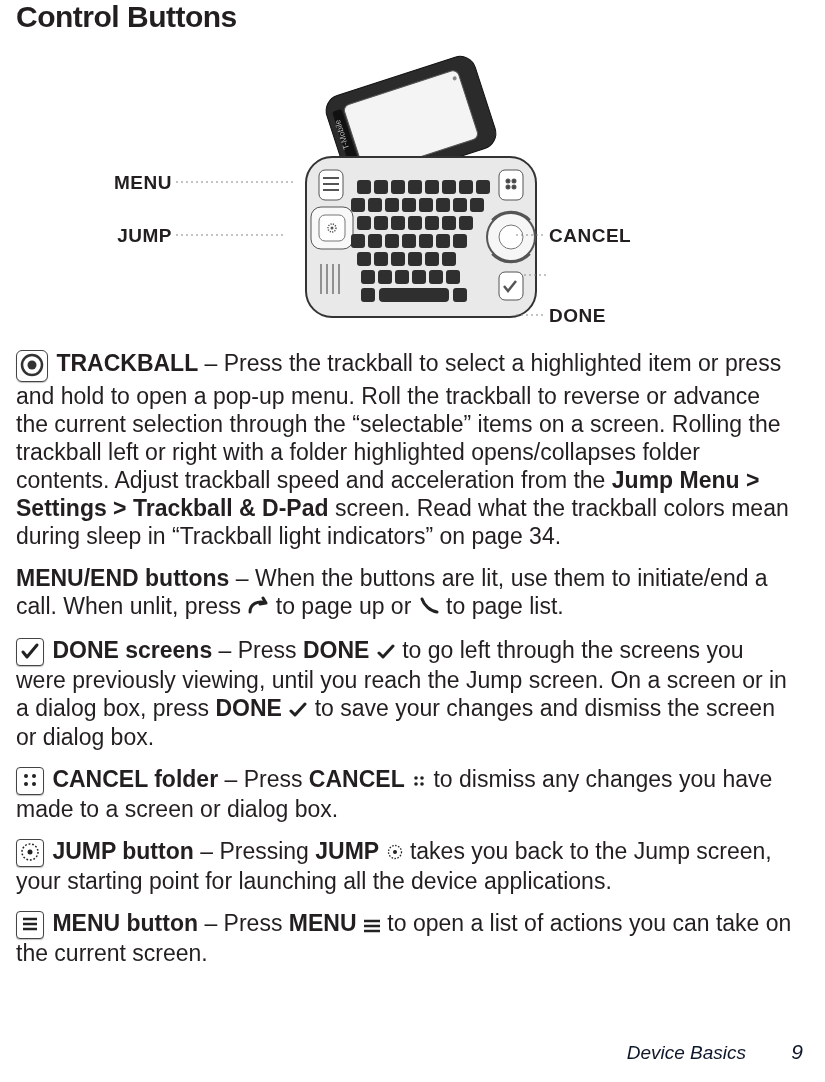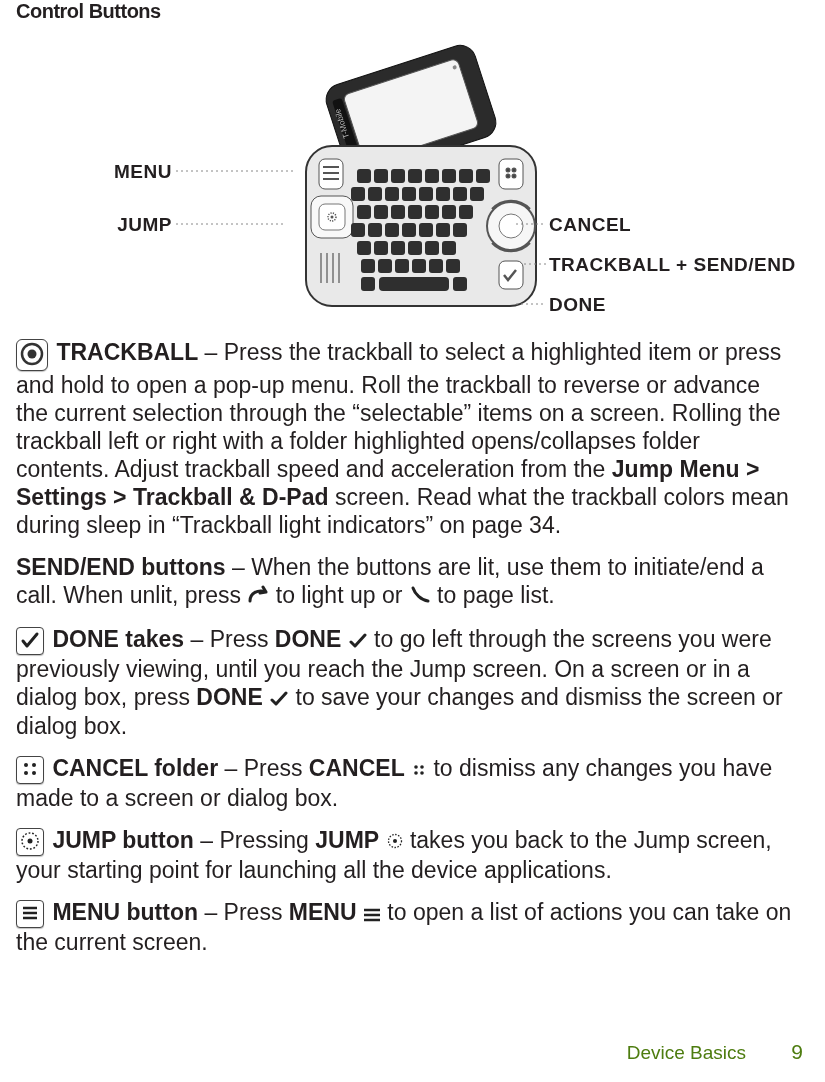--- a/index.html
+++ b/index.html
@@ -11,21 +11,21 @@
     width: 825px;
     height: 1082px;
     position: relative;
     overflow: hidden;
   }
   .page {
     padding: 0 20px 0 16px;
     box-sizing: border-box;
   }
   h1.section-title {
-    font-size: 20px;
+    font-size: 30px;
     font-weight: bold;
     margin: 0 0 8px 0;
     letter-spacing: -0.5px;
   }
   .diagram-wrap {
     text-align: center;
     margin-bottom: 12px;
     position: relative;
     height: 295px;
   }
@@ -74,21 +74,22 @@
     display: inline-block;
     vertical-align: -2px;
     font-size: 20px;
     font-weight: bold;
   }
   .footer {
     position: absolute;
     bottom: 18px;
     right: 22px;
     font-size: 19px;
-    color: #4d7c0f;
+    color: #0f172a;
+    font-style: italic;
   }
   .footer .num {
     display: inline-block;
     margin-left: 40px;
     font-size: 21px;
   }
 </style>
 </head>
 <body>
 
@@ -210,21 +211,20 @@
     <span class="callout left" style="top:183px; left:66px; width:90px;">JUMP</span>
     <svg style="position:absolute; top:192px; left:160px;" width="110" height="2">
         <line x1="0" y1="1" x2="110" y2="1" stroke="#888" stroke-dasharray="2 3"></line>
       </svg>
 
     <span class="callout right" style="top:183px; left:533px;">CANCEL</span>
     <svg style="position:absolute; top:192px; left:500px;" width="30" height="2">
         <line x1="0" y1="1" x2="30" y2="1" stroke="#888" stroke-dasharray="2 3"></line>
       </svg>
 
-    <span class="callout right" style="top:223px; left:533px;">TRACKBALL + SEND/END</span>
     <svg style="position:absolute; top:232px; left:508px;" width="22" height="2">
         <line x1="0" y1="1" x2="22" y2="1" stroke="#888" stroke-dasharray="2 3"></line>
       </svg>
 
     <span class="callout right" style="top:263px; left:533px;">DONE</span>
     <svg style="position:absolute; top:272px; left:500px;" width="30" height="2">
         <line x1="0" y1="1" x2="30" y2="1" stroke="#888" stroke-dasharray="2 3"></line>
       </svg>
   </div>
 
@@ -232,32 +232,32 @@
     <span class="inline-icon" style="width:30px;height:30px;border-radius:6px;vertical-align:-8px;">
       <svg width="28" height="28" viewBox="0 0 28 28">
           <circle cx="14" cy="14" r="10" fill="none" stroke="#333" stroke-width="2.5"></circle>
           <circle cx="14" cy="14" r="4.5" fill="#333"></circle>
         </svg>
     </span>
     <span class="lead">TRACKBALL</span><span> – </span><span>Press the trackball to select a highlighted item or press and hold to open a pop-up menu. Roll the trackball to reverse or advance the current selection through the “selectable” items on a screen. Rolling the trackball left or right with a folder highlighted opens/collapses folder contents. Adjust trackball speed and acceleration from the </span><span class="small-bold">Jump Menu &gt; Settings &gt; Trackball &amp; D-Pad</span><span> screen. Read what the trackball colors mean during sleep in “Trackball light indicators” on page 34.</span>
   </p>
 
   <p class="body">
-    <span class="lead">SEND/END buttons</span><span> – </span><span>When the buttons are lit, use them to initiate/end a call. When unlit, press </span><span class="inline-glyph"><svg width="22" height="20" viewBox="0 0 22 20">
+    <span class="lead">MENU/END buttons</span><span> – </span><span>When the buttons are lit, use them to initiate/end a call. When unlit, press </span><span class="inline-glyph"><svg width="22" height="20" viewBox="0 0 22 20">
           <path d="M3 16 C 3 8, 11 4, 19 7 l -3 -5 M19 7 l -6 1" fill="none" stroke="#222" stroke-width="3" stroke-linecap="round" stroke-linejoin="round"></path>
-        </svg></span><span> to light up or </span><span class="inline-glyph"><svg width="22" height="20" viewBox="0 0 22 20">
+        </svg></span><span> to page up or </span><span class="inline-glyph"><svg width="22" height="20" viewBox="0 0 22 20">
           <path d="M4 3 C 6 9, 12 15, 19 16" fill="none" stroke="#222" stroke-width="3" stroke-linecap="round"></path>
         </svg></span><span> to page list.</span>
   </p>
 
   <p class="body">
     <span class="inline-icon"><svg width="24" height="24" viewBox="0 0 24 24">
           <path d="M5 13 l4 5 l10 -12" fill="none" stroke="#222" stroke-width="3" stroke-linecap="round" stroke-linejoin="round"></path>
         </svg></span>
-    <span class="lead">DONE takes</span><span> – </span><span>Press </span><span class="small-bold">DONE</span> <span class="inline-glyph"><svg width="20" height="16" viewBox="0 0 20 16">
+    <span class="lead">DONE screens</span><span> – </span><span>Press </span><span class="small-bold">DONE</span> <span class="inline-glyph"><svg width="20" height="16" viewBox="0 0 20 16">
           <path d="M3 9 l4 4 l10 -11" fill="none" stroke="#222" stroke-width="3" stroke-linecap="round" stroke-linejoin="round"></path>
         </svg></span><span> to go left through the screens you were previously viewing, until you reach the Jump screen. On a screen or in a dialog box, press </span><span class="small-bold">DONE</span> <span class="inline-glyph"><svg width="20" height="16" viewBox="0 0 20 16">
           <path d="M3 9 l4 4 l10 -11" fill="none" stroke="#222" stroke-width="3" stroke-linecap="round" stroke-linejoin="round"></path>
         </svg></span><span> to save your changes and dismiss the screen or dialog box.</span>
   </p>
 
   <p class="body">
     <span class="inline-icon"><svg width="24" height="24" viewBox="0 0 24 24">
           <circle cx="8" cy="8" r="2" fill="#222"></circle>
           <circle cx="16" cy="8" r="2" fill="#222"></circle>

